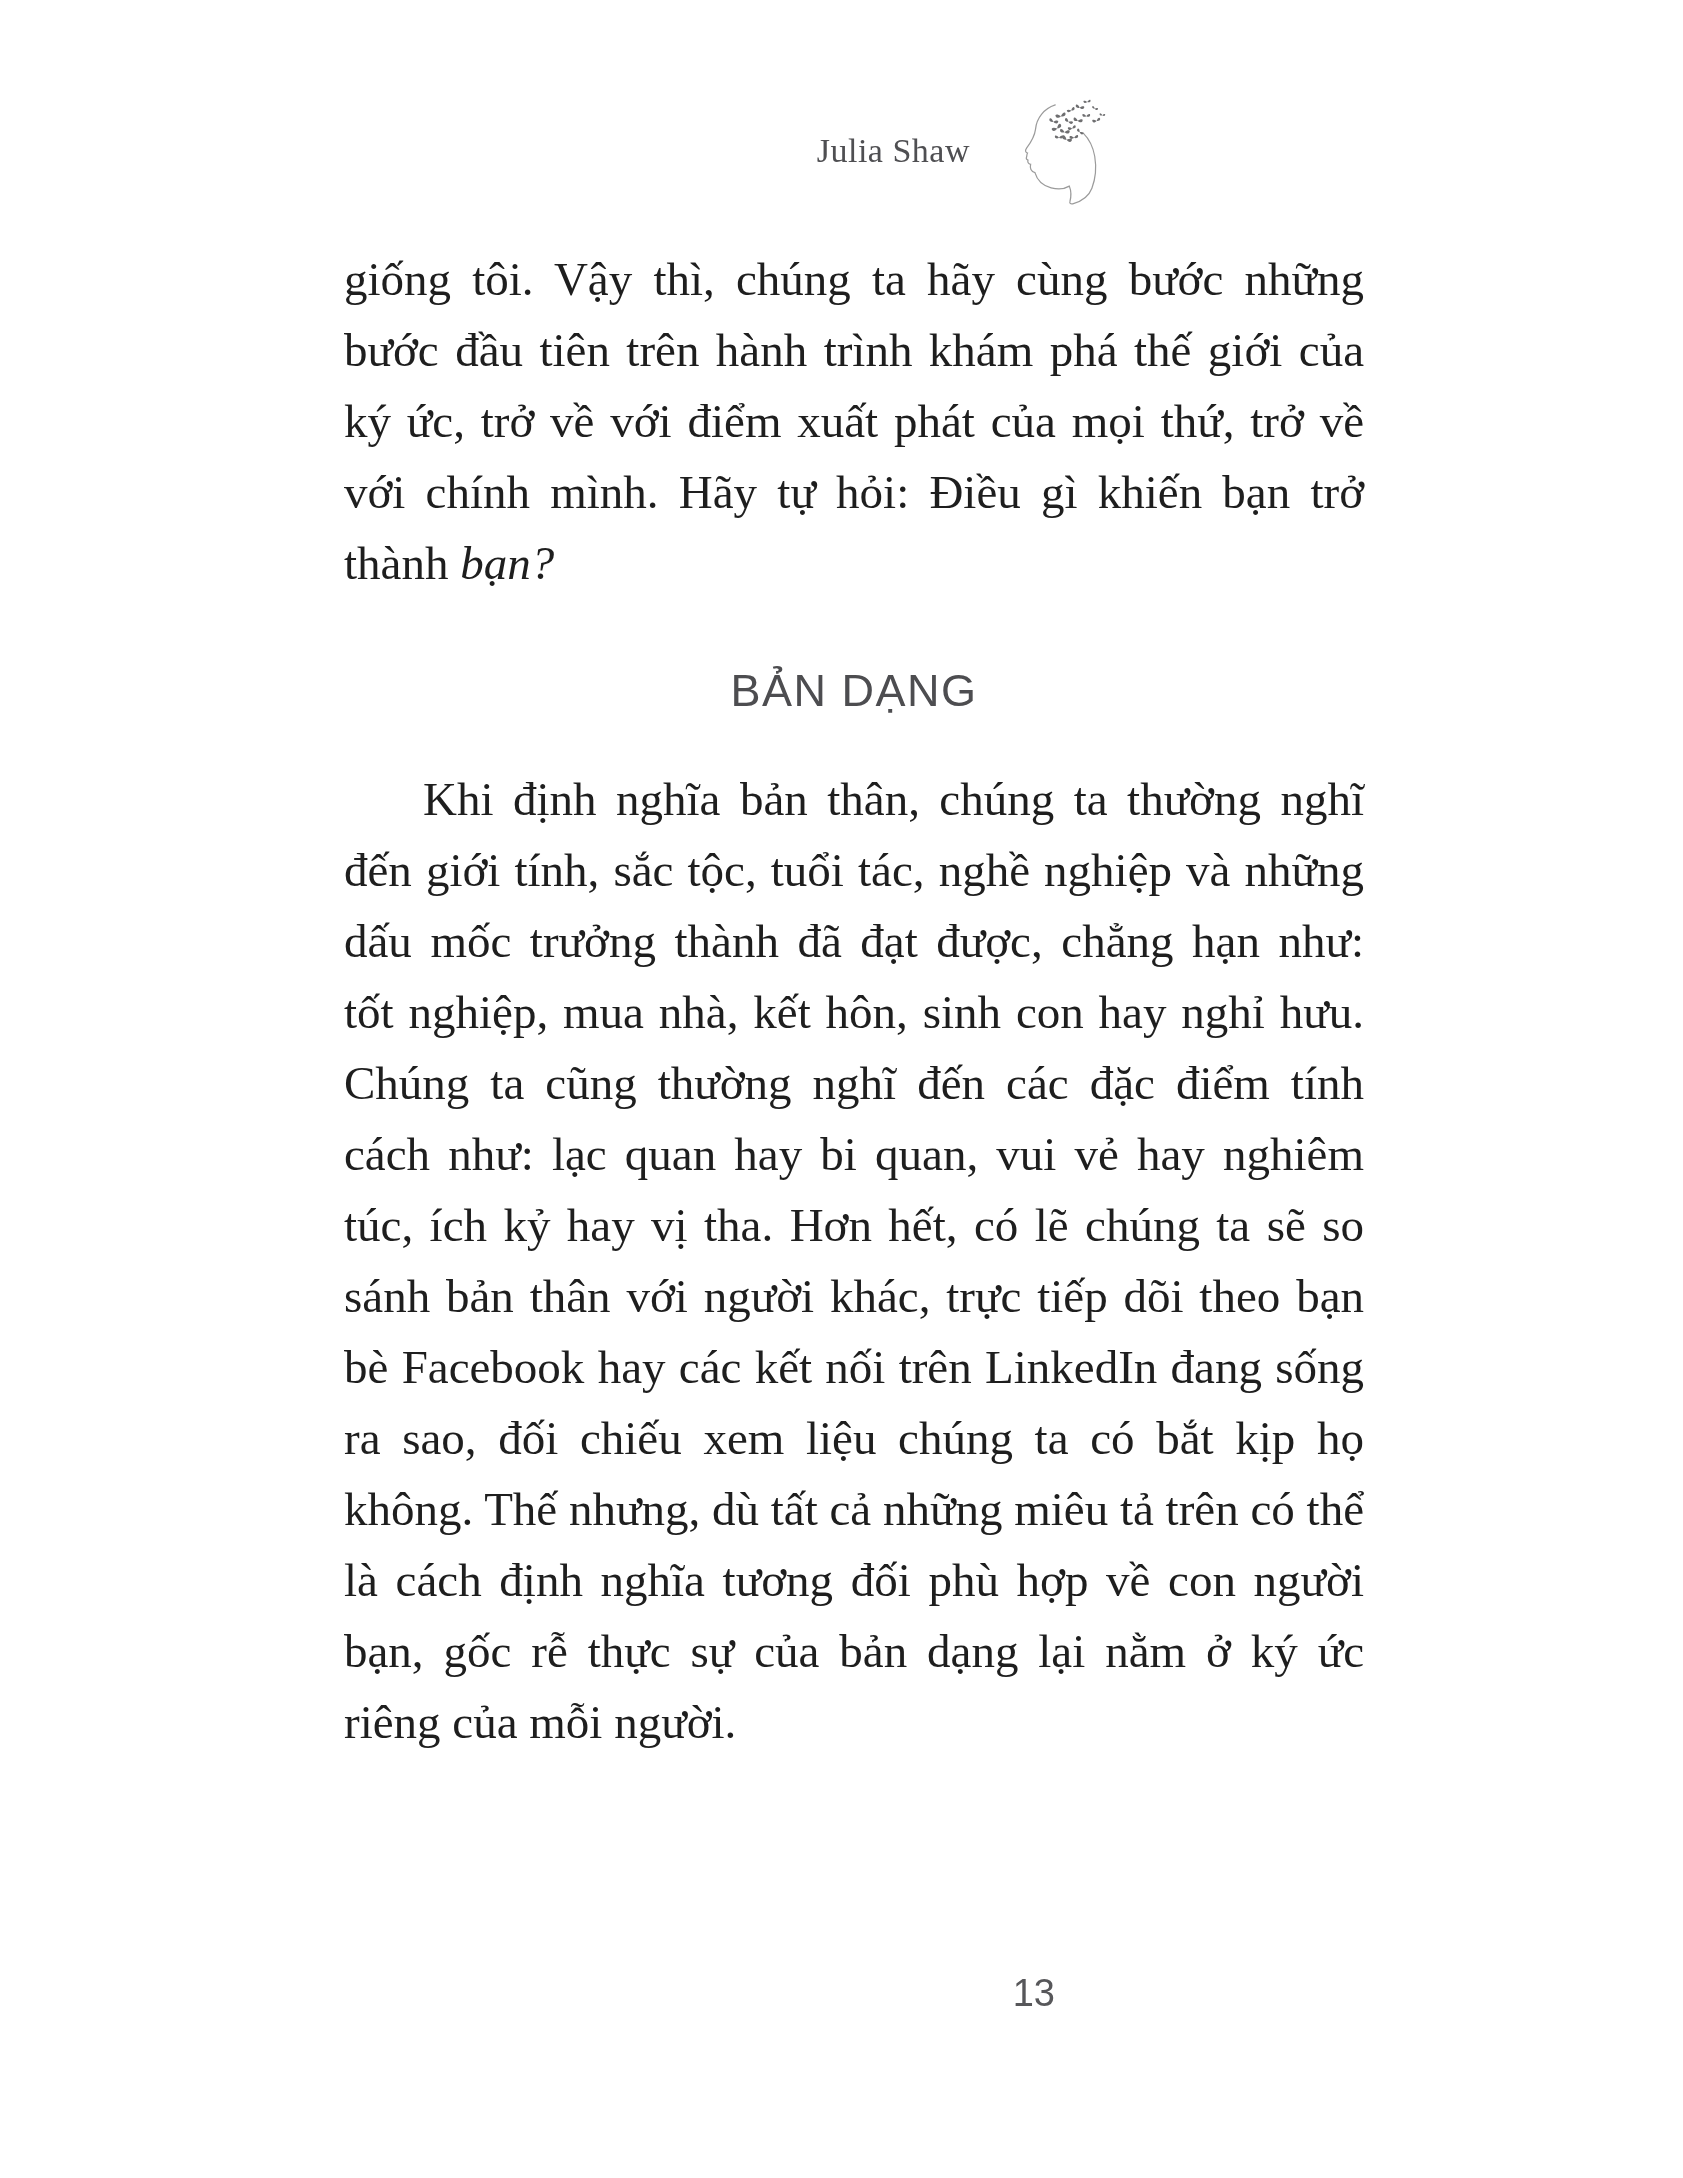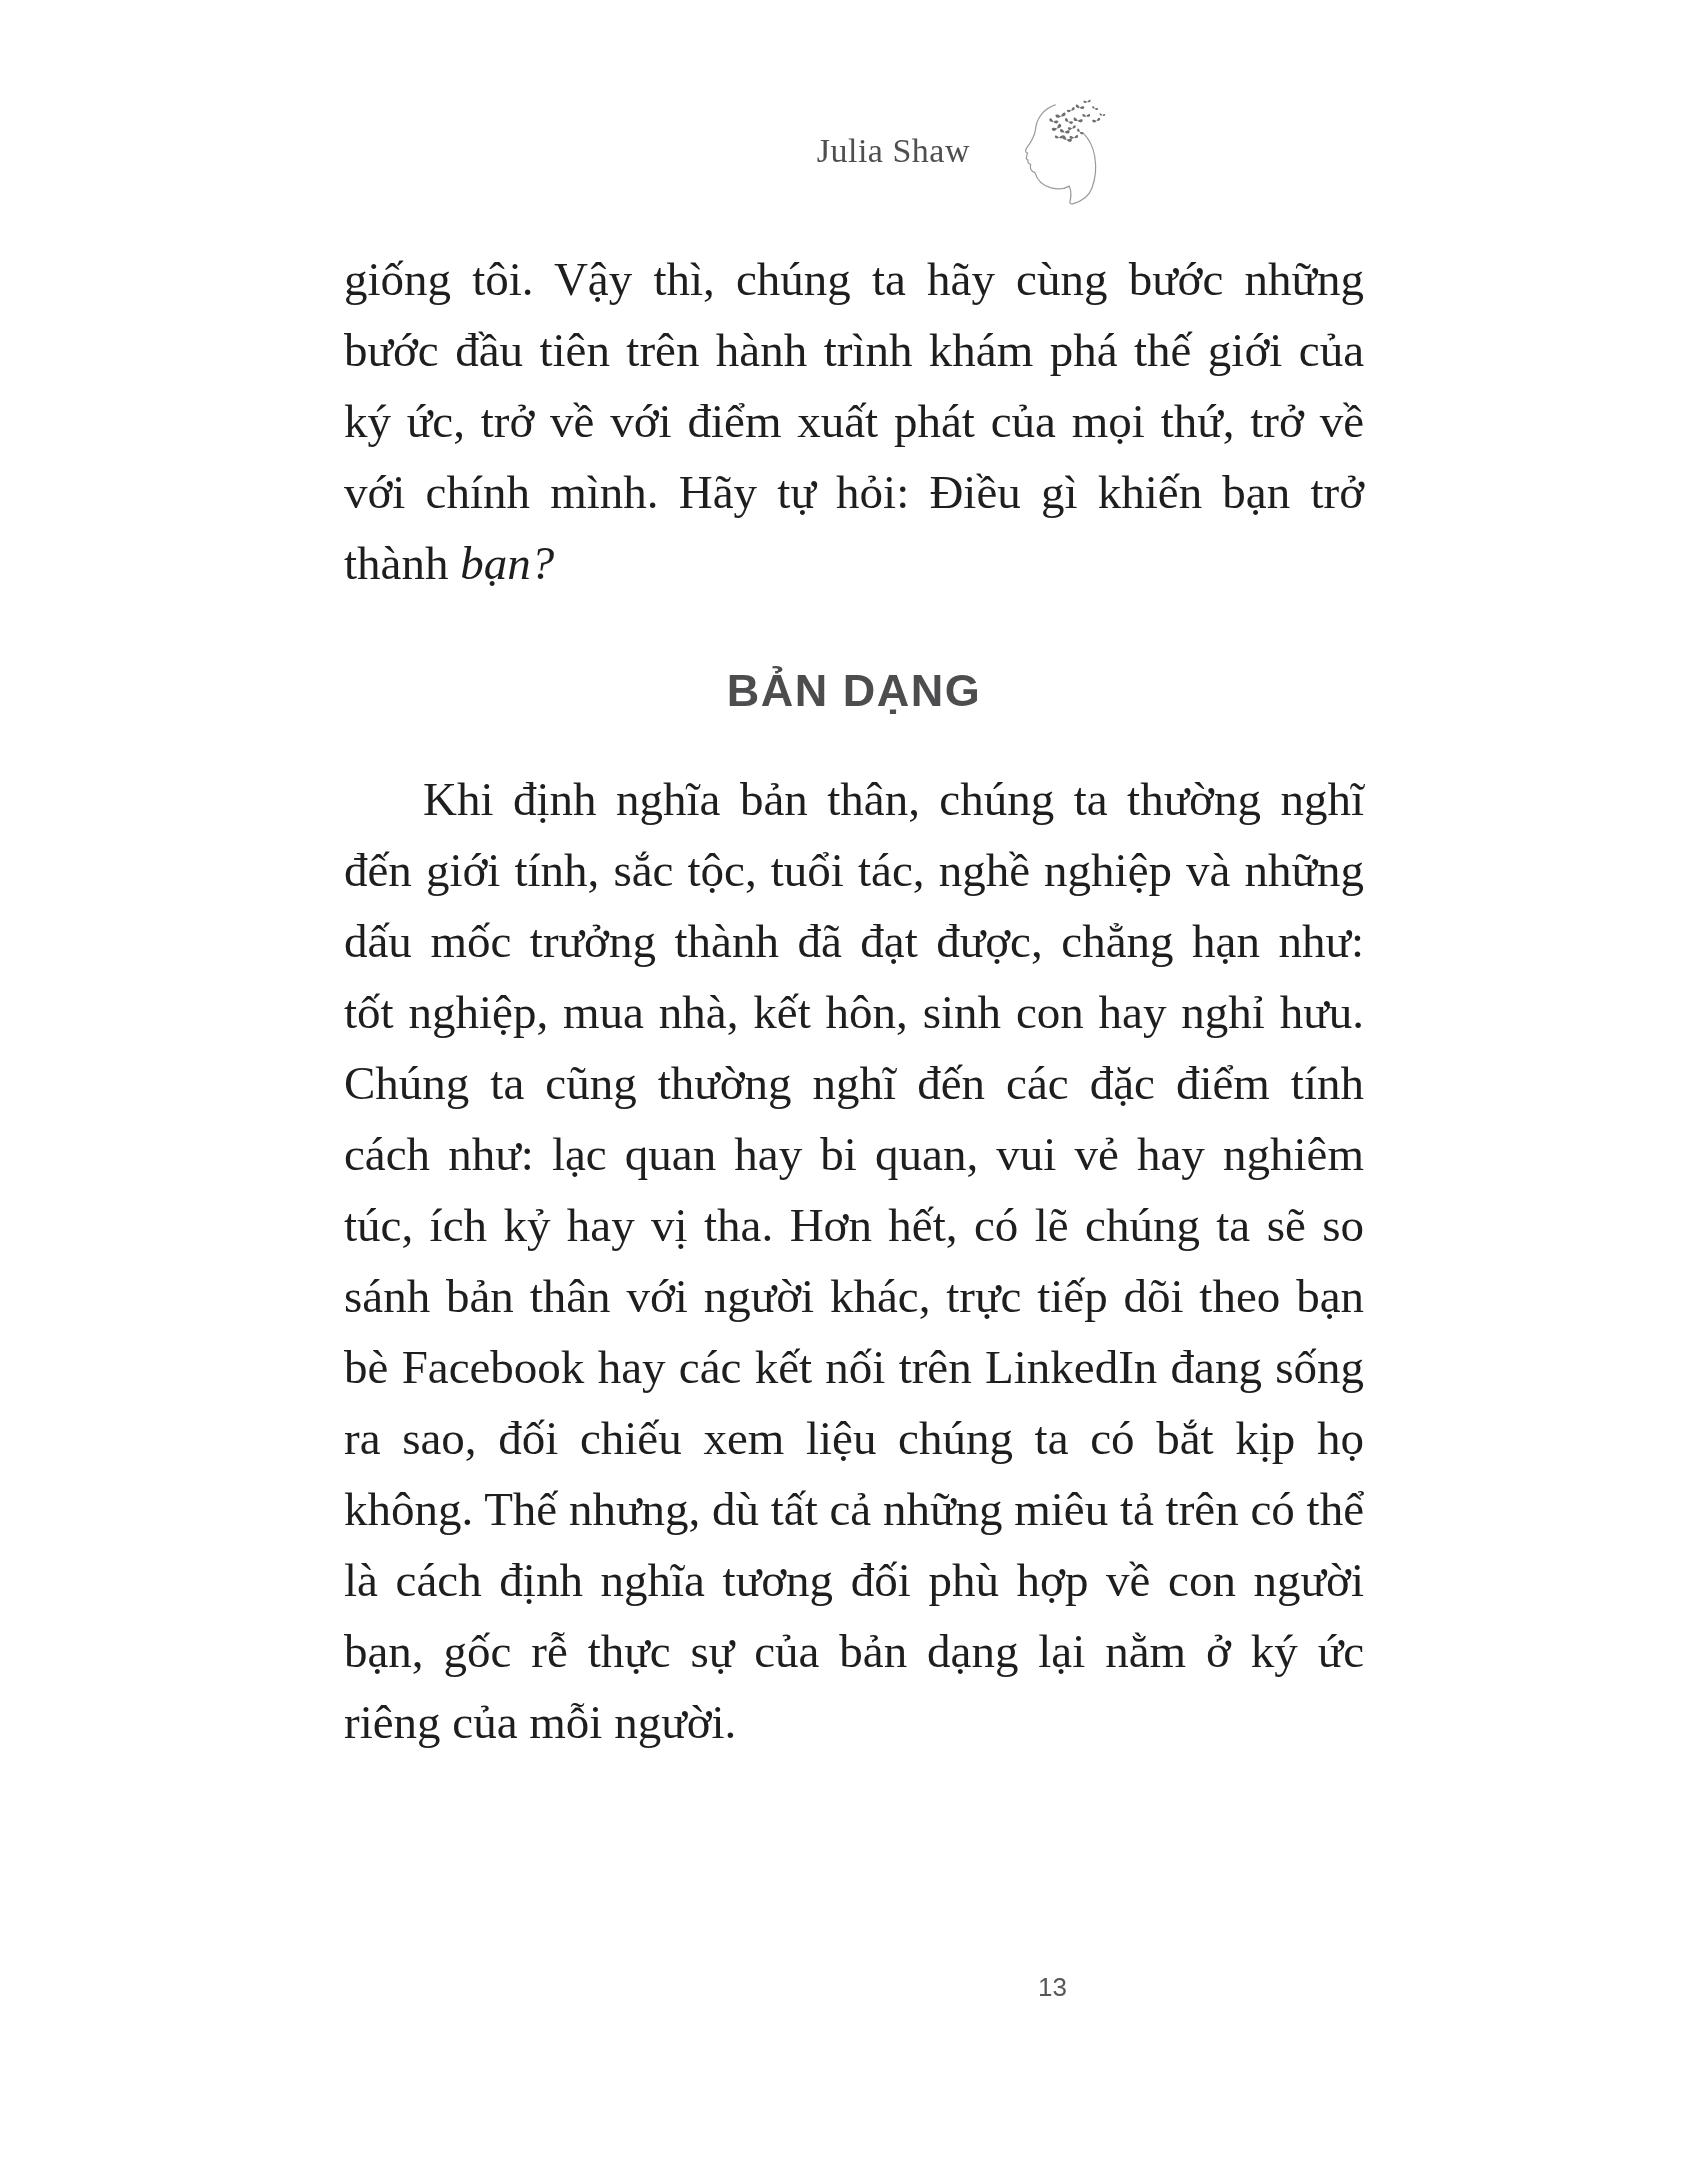--- a/index.html
+++ b/index.html
@@ -23,28 +23,28 @@
     position:absolute;left:344px;top:244px;width:1020px;
     font-size:47px;line-height:71px;color:#1e1e1e;
     text-align:justify;
   }
   .para{margin:0;}
   .indent{text-indent:79px;}
   .para3{margin-top:30px;}
   .ital{font-style:italic;}
   .section-heading{
     font-family:"Liberation Sans","DejaVu Sans",sans-serif;
-    font-size:45px;font-weight:bold;color:#4d4d50;
+    font-size:45px;font-weight:normal;color:#4d4d50;
     text-align:center;letter-spacing:1.5px;
     margin:69px 0 51px 0;line-height:1;text-indent:0;
   }
   .page-number{
-    position:absolute;top:1972px;right:328px;
+    position:absolute;top:1972px;right:340px;
     font-family:"Liberation Sans","DejaVu Sans",sans-serif;
-    font-size:26px;color:#57575a;
+    font-size:38px;color:#57575a;
   }
 </style>
 </head>
 <body>
 
 <div class="page">
 
   <header class="running-header">
     <span class="author">Julia Shaw</span>
     <span>

